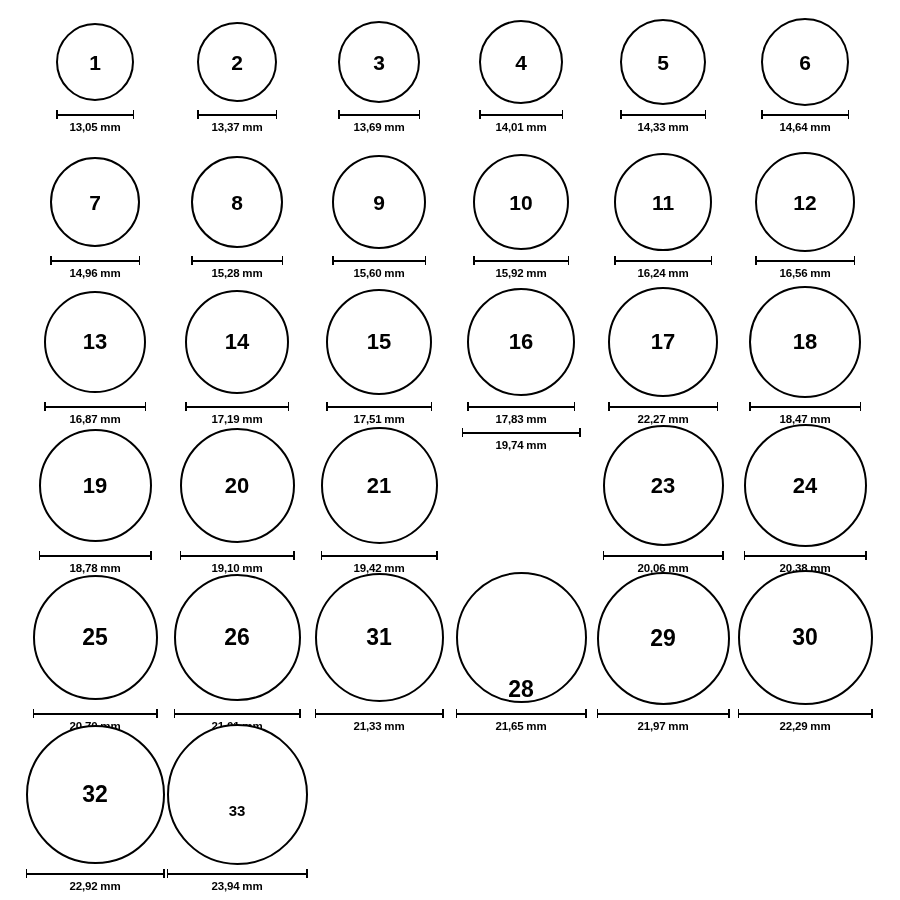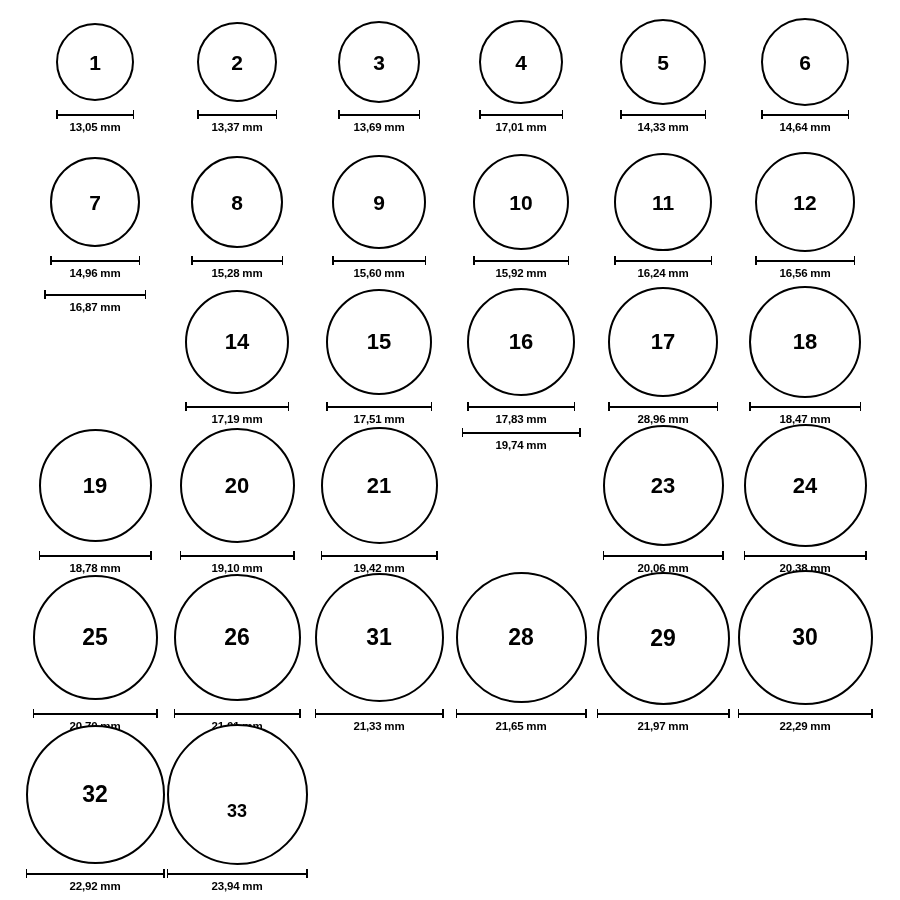--- a/index.html
+++ b/index.html
@@ -132,21 +132,21 @@
         <div class="circle-wrap" style="height: 88px;">
           <div class="circle" style="width: 84px; height: 84px;">
             <span class="circle-label" style="font-size: 21px;">4</span>
           </div>
         </div>
         <div class="measure" style="width: 84px;">
           <div class="bar"></div>
           <div class="tick left"></div>
           <div class="tick right"></div>
         </div>
-        <div class="mm-label">17,01 mm</div>
+        <div class="mm-label">14,01 mm</div>
       </div>
       <div class="cell">
         <div class="circle-wrap" style="height: 88px;">
           <div class="circle" style="width: 86px; height: 86px;">
             <span class="circle-label" style="font-size: 21px;">5</span>
           </div>
         </div>
         <div class="measure" style="width: 86px;">
           <div class="bar"></div>
           <div class="tick left"></div>
@@ -243,20 +243,25 @@
         <div class="measure" style="width: 100px;">
           <div class="bar"></div>
           <div class="tick left"></div>
           <div class="tick right"></div>
         </div>
         <div class="mm-label">16,56 mm</div>
       </div>
     </div>
     <div class="row" style="position: absolute; left: 0px; top: 286px; width: 900px;">
       <div class="cell">
+        <div class="circle-wrap" style="height: 112px;">
+          <div class="circle" style="width: 102px; height: 102px;">
+            <span class="circle-label" style="font-size: 22px;">13</span>
+          </div>
+        </div>
         <div class="measure" style="width: 102px;">
           <div class="bar"></div>
           <div class="tick left"></div>
           <div class="tick right"></div>
         </div>
         <div class="mm-label">16,87 mm</div>
       </div>
       <div class="cell">
         <div class="circle-wrap" style="height: 112px;">
           <div class="circle" style="width: 104px; height: 104px;">
@@ -300,21 +305,21 @@
         <div class="circle-wrap" style="height: 112px;">
           <div class="circle" style="width: 110px; height: 110px;">
             <span class="circle-label" style="font-size: 22px;">17</span>
           </div>
         </div>
         <div class="measure" style="width: 110px;">
           <div class="bar"></div>
           <div class="tick left"></div>
           <div class="tick right"></div>
         </div>
-        <div class="mm-label">28,96 mm</div>
+        <div class="mm-label">22,27 mm</div>
       </div>
       <div class="cell">
         <div class="circle-wrap" style="height: 112px;">
           <div class="circle" style="width: 112px; height: 112px;">
             <span class="circle-label" style="font-size: 22px;">18</span>
           </div>
         </div>
         <div class="measure" style="width: 112px;">
           <div class="bar"></div>
           <div class="tick left"></div>
@@ -433,21 +438,21 @@
         </div>
         <div class="measure" style="width: 129px;">
           <div class="bar"></div>
           <div class="tick left"></div>
           <div class="tick right"></div>
         </div>
         <div class="mm-label">21,33 mm</div>
       </div>
       <div class="cell">
         <div class="circle-wrap" style="height: 135px;">
-          <div class="circle" style="width: 131px; height: 131px;">
+          <div class="circle" style="width: 131px; height: 131px; align-items: flex-end;">
             <span class="circle-label" style="font-size: 23px;">28</span>
           </div>
         </div>
         <div class="measure" style="width: 131px;">
           <div class="bar"></div>
           <div class="tick left"></div>
           <div class="tick right"></div>
         </div>
         <div class="mm-label">21,65 mm</div>
       </div>
@@ -488,21 +493,21 @@
         <div class="measure" style="width: 139px;">
           <div class="bar"></div>
           <div class="tick left"></div>
           <div class="tick right"></div>
         </div>
         <div class="mm-label">22,92 mm</div>
       </div>
       <div class="cell">
         <div class="circle-wrap" style="height: 141px;">
           <div class="circle" style="width: 141px; height: 141px;">
-            <span class="circle-label" style="font-size: 18px; margin-top: 32px;">33</span>
+            <span class="circle-label" style="font-size: 15px; margin-top: 32px;">33</span>
           </div>
         </div>
         <div class="measure" style="width: 141px;">
           <div class="bar"></div>
           <div class="tick left"></div>
           <div class="tick right"></div>
         </div>
         <div class="mm-label">23,94 mm</div>
       </div>
     </div>

